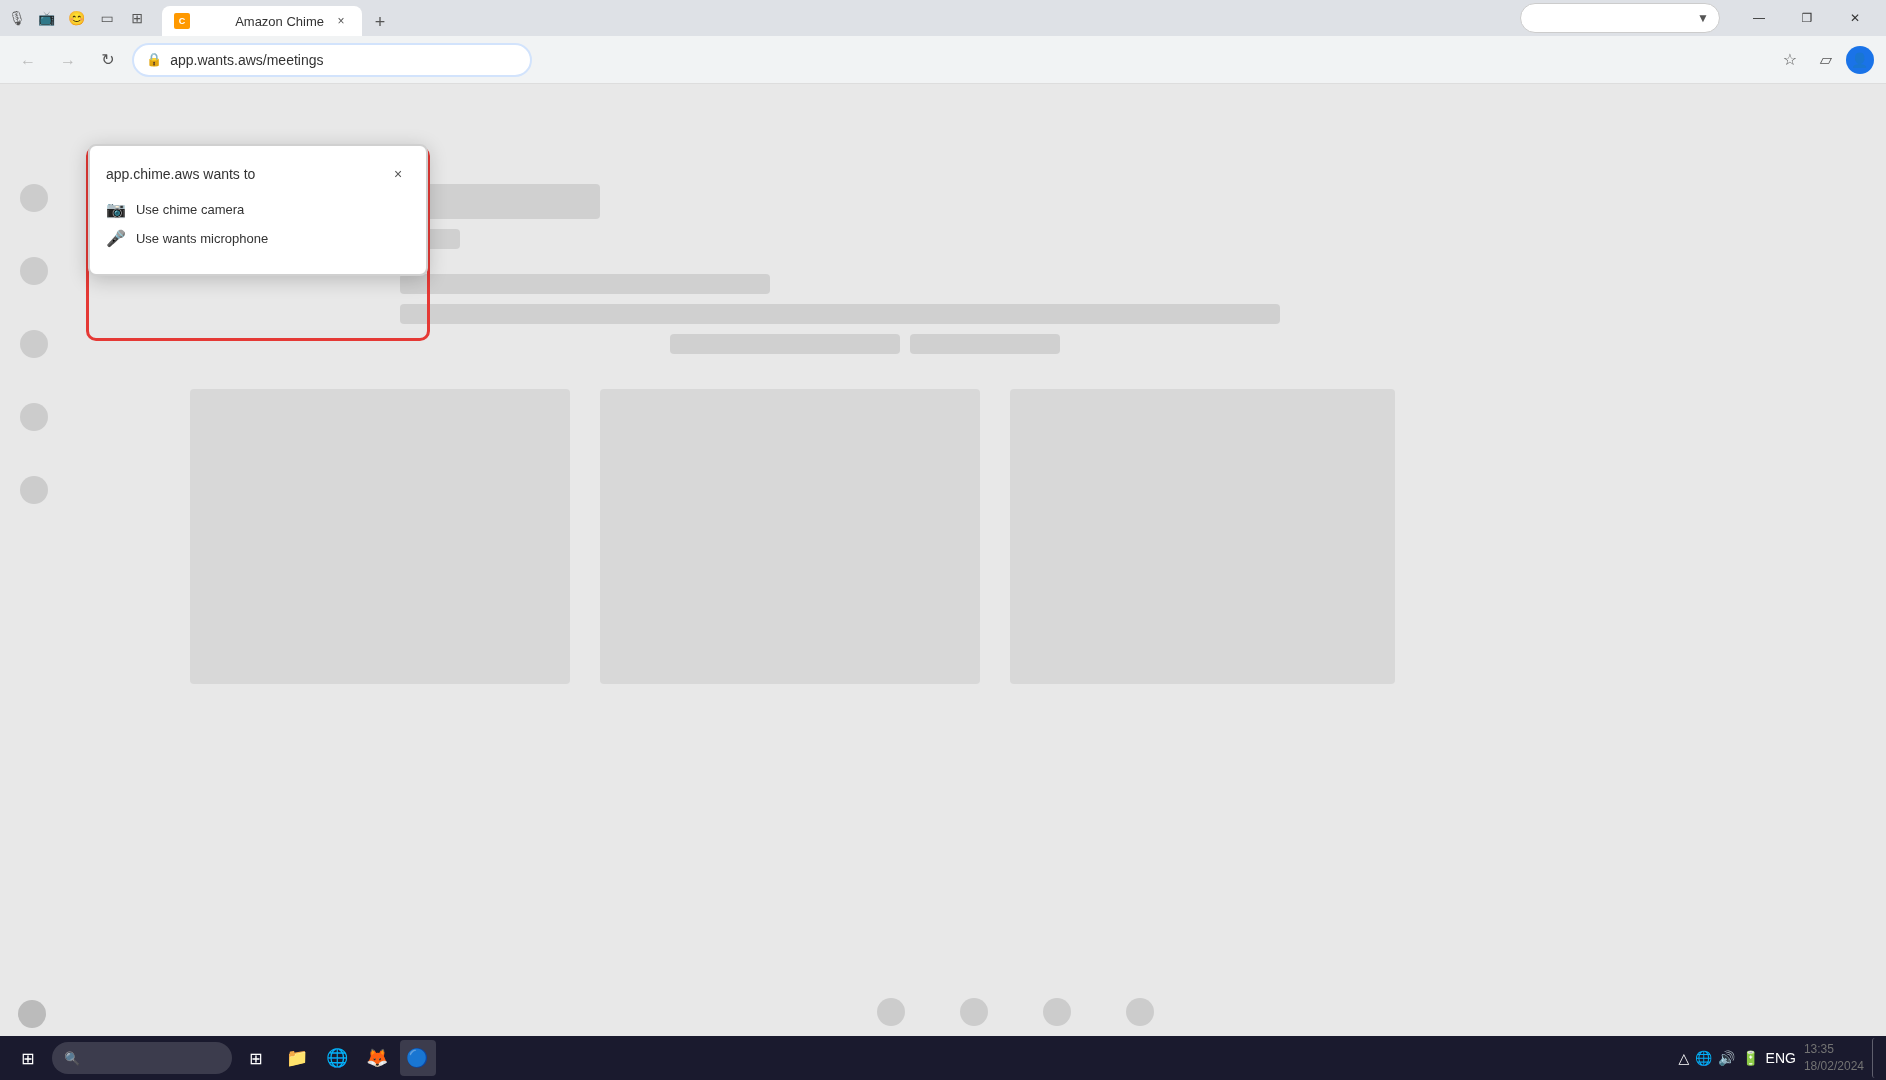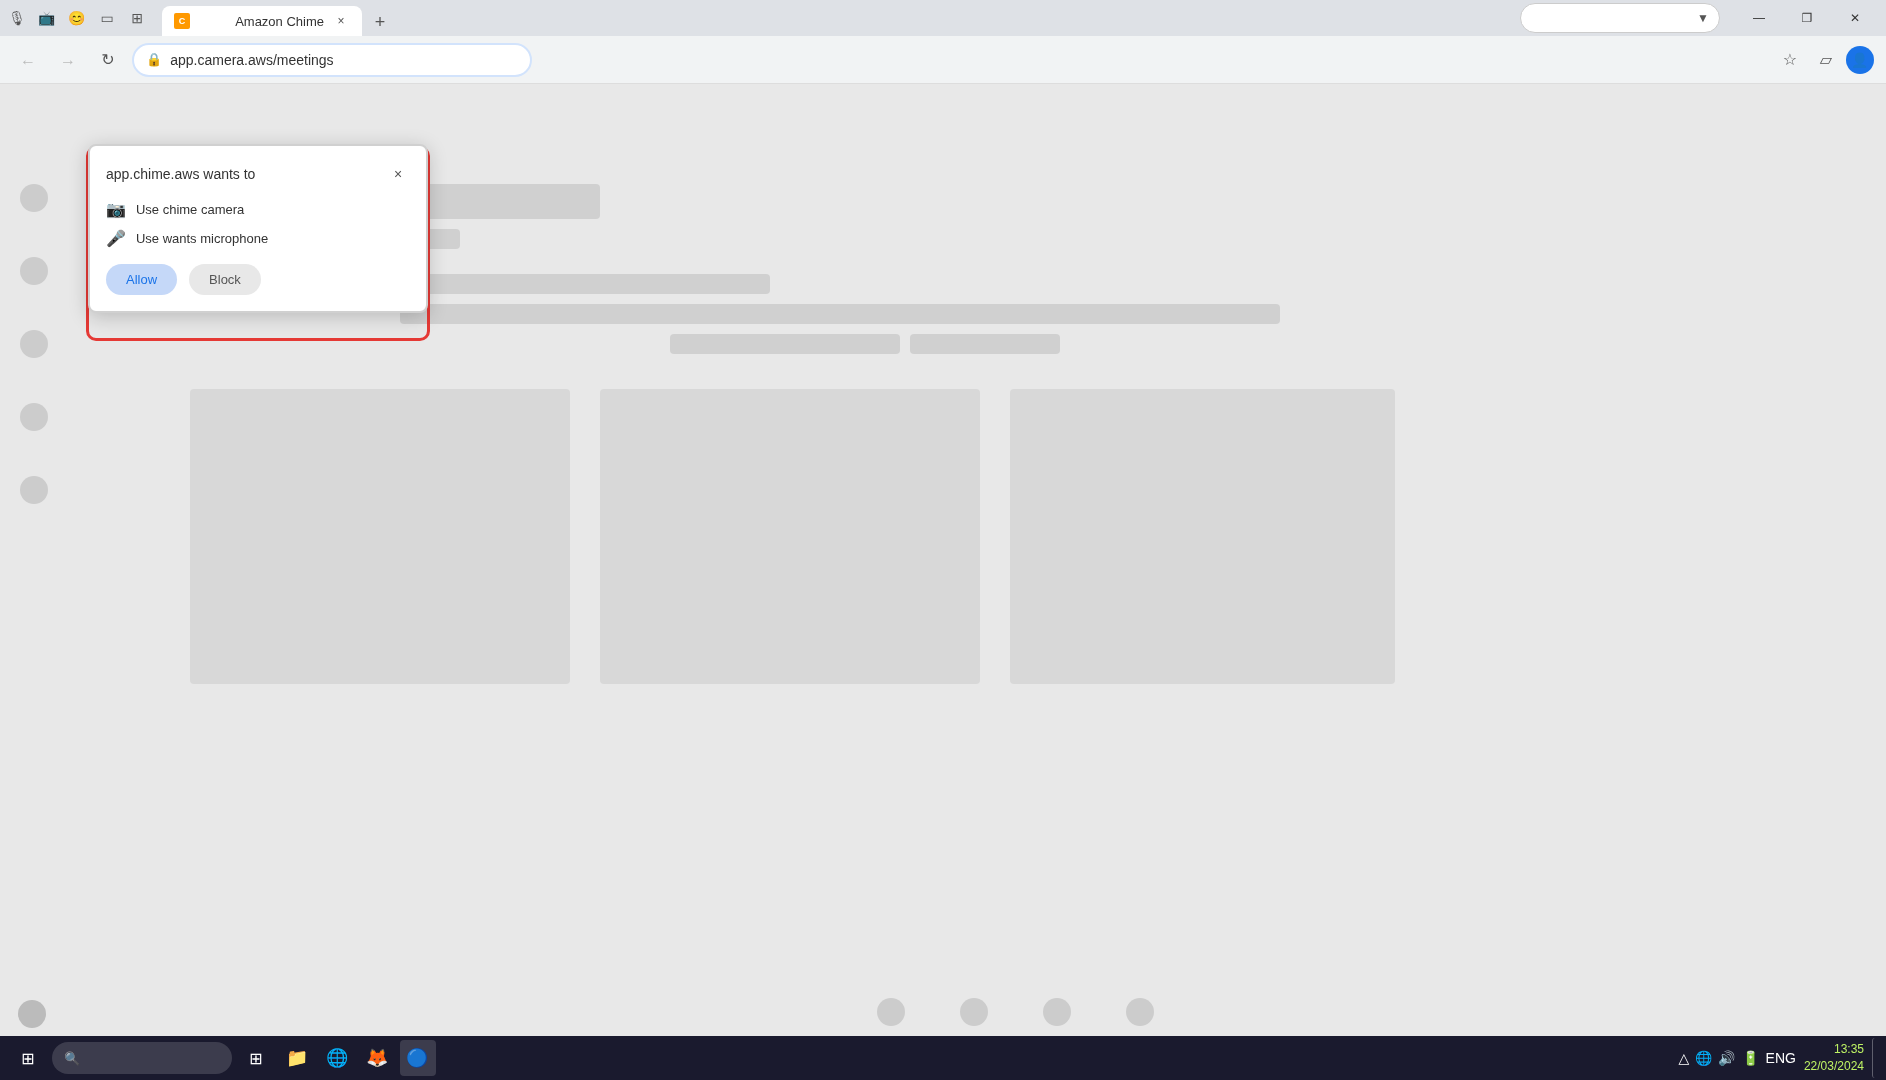--- a/index.html
+++ b/index.html
@@ -334,23 +334,23 @@
       font-size: 16px;
     }
     .taskbar-start { background: transparent; }
     .taskbar-right {
       margin-left: auto;
       display: flex;
       align-items: center;
       gap: 8px;
     }
     .taskbar-clock {
-      color: #bef264;
+      color: #737373;
       font-size: 12px;
-      text-align: right;
+      text-align: left;
       line-height: 1.4;
     }
     .system-tray {
       display: flex;
       align-items: center;
       gap: 6px;
       color: white;
       font-size: 12px;
     }
     .tray-icon { font-size: 14px; cursor: pointer; }
@@ -421,21 +421,21 @@
     </div>
   </div>
 
   <div class="nav-bar">
     <div class="nav-btn disabled">←</div>
     <div class="nav-btn disabled">→</div>
     <div class="nav-btn">↻</div>
 
     <div class="address-bar">
       <span class="address-bar-icon">🔒</span>
-      <span class="address-text">app.camera.aws/meetings</span>
+      <span class="address-text">app.wants.aws/meetings</span>
     </div>
 
     <div class="nav-right-icons">
       <div class="nav-icon">☆</div>
       <div class="nav-icon">▱</div>
       <div class="profile-icon">
         <span>👤</span>
       </div>
     </div>
   </div>
@@ -481,24 +481,20 @@
 
       <div class="permission-item">
         <span class="perm-icon">📷</span>
         <span>Use chime camera</span>
       </div>
       <div class="permission-item">
         <span class="perm-icon">🎤</span>
         <span>Use wants microphone</span>
       </div>
 
-      <div class="popup-actions">
-        <button class="btn-allow">Allow</button>
-        <button class="btn-block">Block</button>
-      </div>
     </div>
 
   </div>
 
   <div class="taskbar">
     <div class="taskbar-btn taskbar-start">
       <span>⊞</span>
     </div>
     <div class="taskbar-search">
       <span class="search-icon-tb">🔍</span>
@@ -522,19 +518,19 @@
     <div class="taskbar-right">
       <div class="system-tray">
         <span class="tray-icon">△</span>
         <span class="tray-icon">🌐</span>
         <span class="tray-icon">🔊</span>
         <span class="tray-icon">🔋</span>
         <span class="tray-icon">ENG</span>
       </div>
       <div class="taskbar-clock">
         <div>13:35</div>
-        <div>22/03/2024</div>
+        <div>18/02/2024</div>
       </div>
       <div class="taskbar-btn" style="width:6px; border-left:1px solid rgba(255,255,255,0.3);"></div>
     </div>
   </div>
 
 </div>
 
 </body></html>

